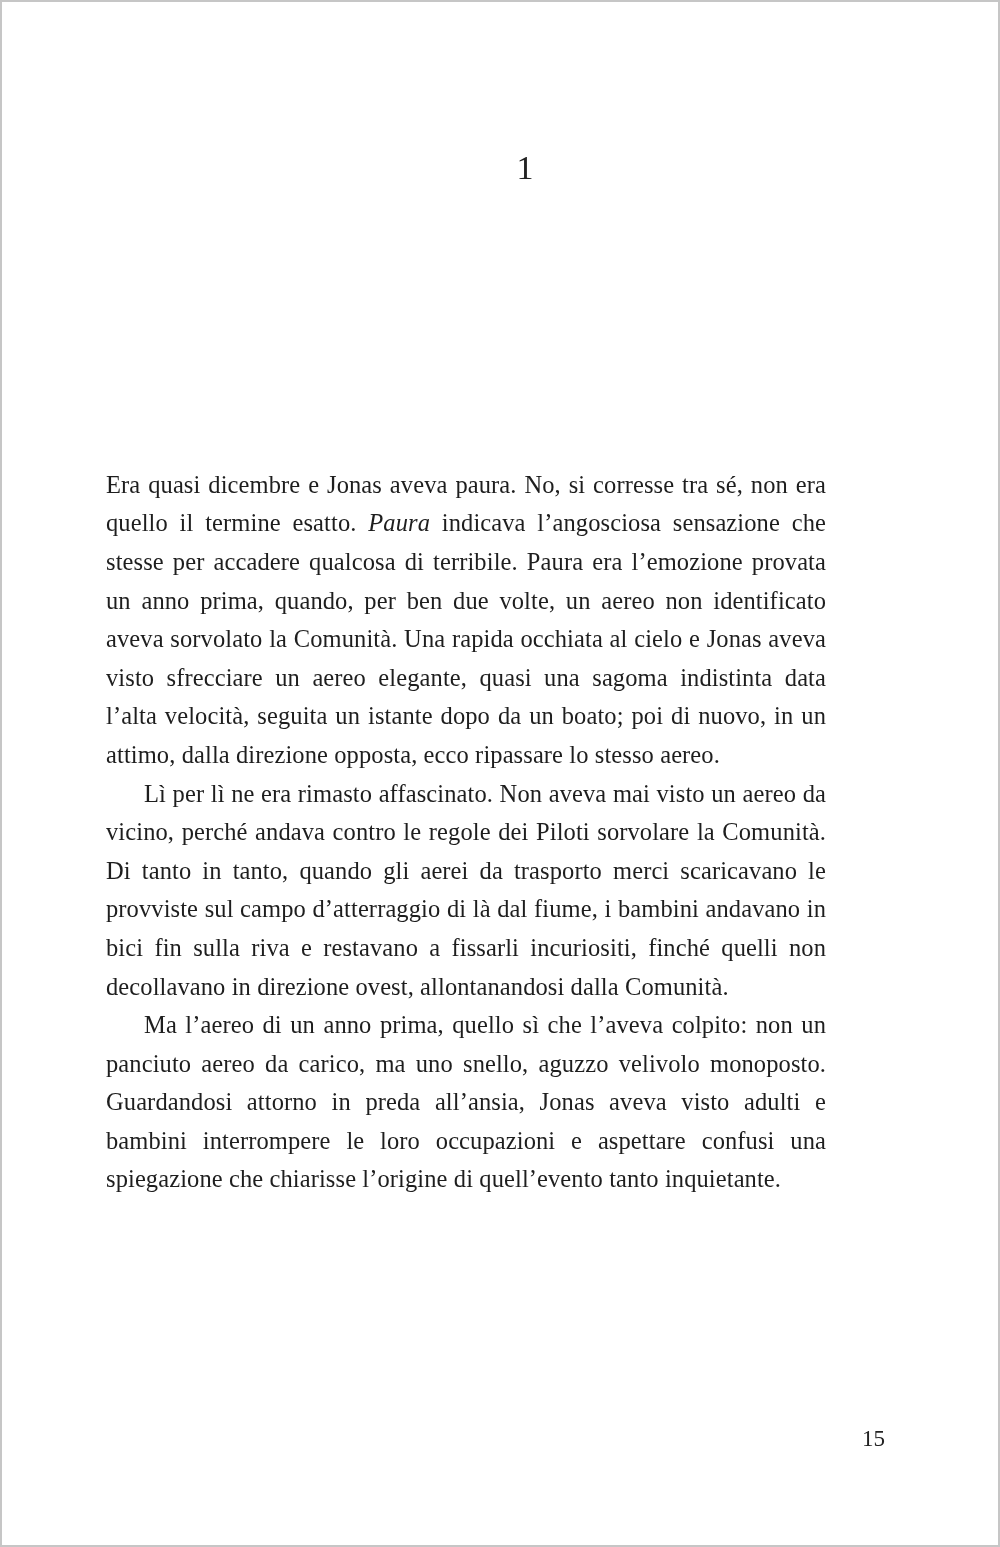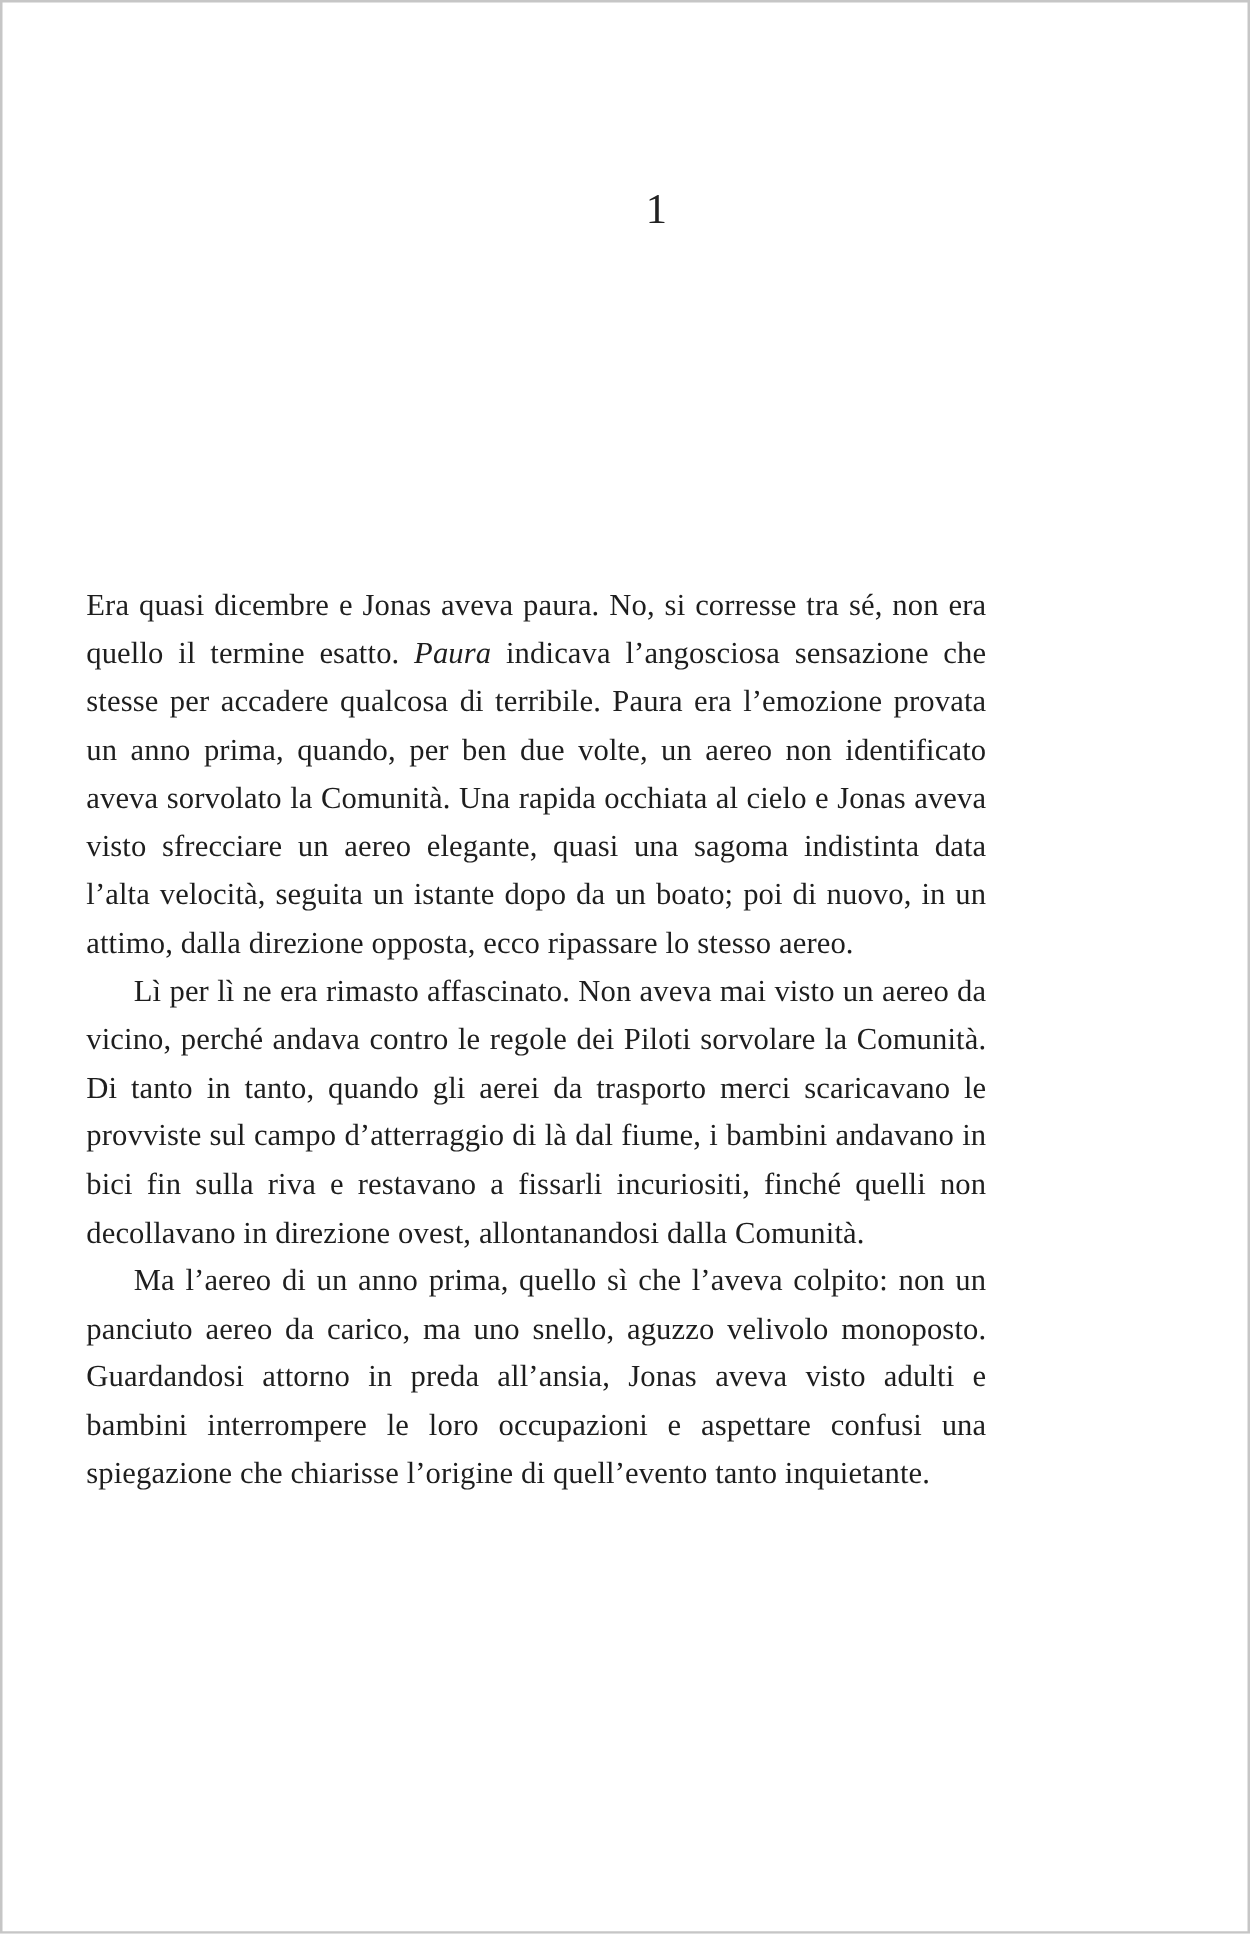--- a/index.html
+++ b/index.html
@@ -22,21 +22,21 @@
     padding-top: 146px;
     margin-left: 163px;
     width: 720px;
     text-align: center;
     font-size: 34px;
     line-height: 1.2;
     color: #222222;
   }
   .text-block {
     margin-top: 277px;
-    margin-left: 67px;
+    margin-left: 104px;
     width: 720px;
     font-size: 24.5px;
     line-height: 38.6px;
     text-align: justify;
     text-justify: inter-word;
     letter-spacing: 0.1px;
   }
   .paragraph {
     margin: 0;
     padding: 0;
@@ -63,13 +63,14 @@
 
 <div class="page">
   <div class="chapter-number">1</div>
 
   <div class="text-block">
       <p class="paragraph"><span>Era quasi dicembre e Jonas aveva paura. No, si corresse tra sé, non era quello il termine esatto. </span><span class="italic">Paura</span><span> indicava l’angosciosa sensazione che stesse per accadere qualcosa di terribile. Paura era l’emozione provata un anno prima, quando, per ben due volte, un aereo non identificato aveva sorvolato la Comunità. Una rapida occhiata al cielo e Jonas aveva visto sfrecciare un aereo elegante, quasi una sagoma indistinta data l’alta velocità, seguita un istante dopo da un boato; poi di nuovo, in un attimo, dalla direzione opposta, ecco ripassare lo stesso aereo.</span></p>
       <p class="paragraph indent"><span>Lì per lì ne era rimasto affascinato. Non aveva mai visto un aereo da vicino, perché andava contro le regole dei Piloti sorvolare la Comunità. Di tanto in tanto, quando gli aerei da trasporto merci scaricavano le provviste sul campo d’atterraggio di là dal fiume, i bambini andavano in bici fin sulla riva e restavano a fissarli incuriositi, finché quelli non decollavano in direzione ovest, allontanandosi dalla Comunità.</span></p>
       <p class="paragraph indent"><span>Ma l’aereo di un anno prima, quello sì che l’aveva colpito: non un panciuto aereo da carico, ma uno snello, aguzzo velivolo monoposto. Guardandosi attorno in preda all’ansia, Jonas aveva visto adulti e bambini interrompere le loro occupazioni e aspettare confusi una spiegazione che chiarisse l’origine di quell’evento tanto inquietante.</span></p>
     </div>
 
+  <div class="page-number">15</div>
 </div>
 
 </body></html>

